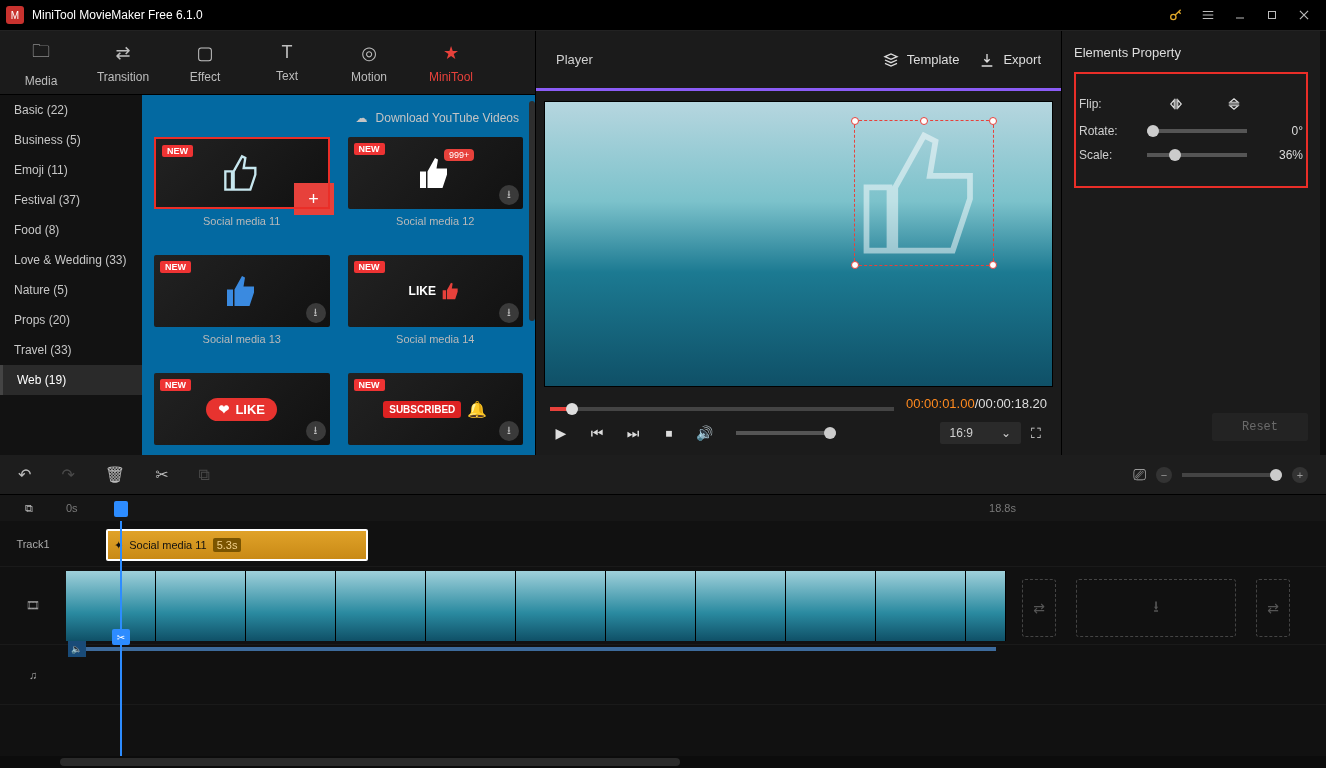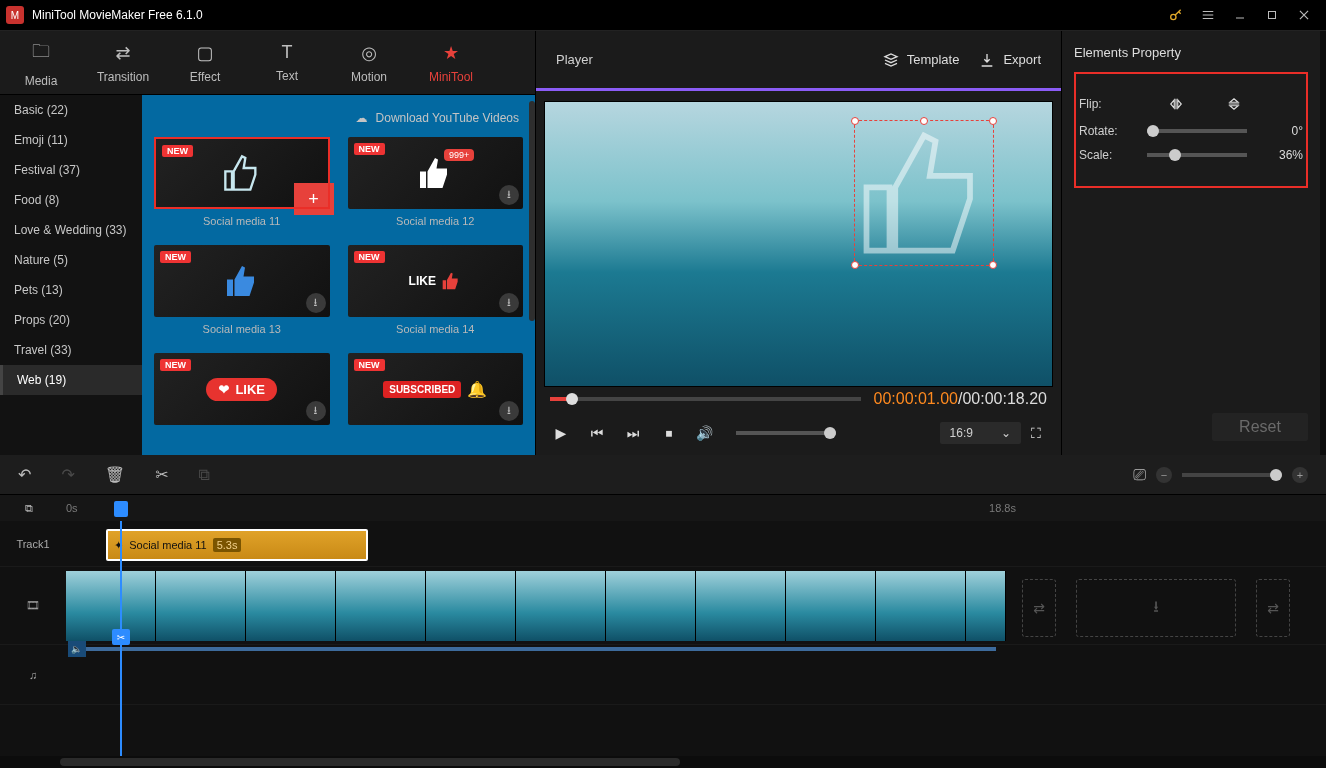--- a/index.html
+++ b/index.html
@@ -14,63 +14,63 @@
 .tabbar { height: 64px; background:#1b1b1b; display:flex; align-items:center; border-bottom:1px solid #000; }
 .tabbtn { width:82px; height:60px; display:flex;flex-direction:column;align-items:center;justify-content:center;gap:6px; color:#bdbdbd; font-size:12px; cursor:pointer; }
 .tabbtn.active { color:#e7413b; }
 .tabicon { font-size:18px; }
 .leftbody { flex:1; display:flex; background:#0369a1; overflow:hidden; }
 .cats { width:142px; background:#121212; overflow:auto; }
 .cat { padding:8px 14px; font-size:12px; color:#c7c7c7; cursor:pointer; }
 .cat.active { background:#2a2a2a; color:#fff; border-left:3px solid #444; }
 .assets { flex:1; padding:10px 12px; display:flex; flex-direction:column; position:relative; }
 .dlyoutube{ text-align:right; font-size:12px; color:#c4c4c4; padding:6px 4px 12px; display:flex;justify-content:flex-end;align-items:center;gap:8px;}
-.grid { display:grid; grid-template-columns: 1fr 1fr; gap: 18px 18px; }
+.grid { display:grid; grid-template-columns: 1fr 1fr; gap: 28px 18px; }
 .card { position:relative; }
 .thumb { height:72px; border-radius:2px; background:linear-gradient(135deg,#222,#111); position:relative; display:flex;align-items:center;justify-content:center; }
 .thumb .new { position:absolute; top:6px; left:6px; background:#e33; color:#fff; font-size:9px; padding:1px 5px; border-radius:2px; font-weight:600;}
 .thumb .dl { position:absolute; bottom:4px; right:4px; width:20px;height:20px;border-radius:10px;background:#3a3a3a;display:flex;align-items:center;justify-content:center;font-size:11px;color:#bbb;}
 .thumb.sel{ border:2px solid #e7413b; }
 .addbtn{ position:absolute; bottom:-4px; right:-2px; width:36px; height:28px; background:#e7413b; border:2px solid #e7413b; outline:2px solid #e7413b; color:#fff; display:flex;align-items:center;justify-content:center; font-size:18px;}
 .hl { position:absolute; inset:0; border:2px solid #ea2e28; pointer-events:none;}
 .hlwrap{ position:relative; }
 .cap { text-align:center; font-size:11px; color:#b9b9b9; margin-top:6px;}
 .scrollmark{ position:absolute; right:0; top:6px; width:6px; height:220px; background:#2e2e2e; border-radius:3px;}
 .mid { flex:0 0 525px; display:flex; flex-direction:column; background:#1b1b1b; }
 .midhdr{ height:60px; display:flex; align-items:center; padding:0 20px; font-size:13px; border-bottom:3px solid #8b5cf6; }
 .midhdr .sp{flex:1;}
 .mhbtn{ display:flex;align-items:center;gap:8px; margin-left:20px; cursor:pointer; color:#ddd;}
 .viewer{ flex:1; padding:10px 8px 0; display:flex;flex-direction:column; }
 .canvas{ flex:1; background:linear-gradient(180deg,#b6d6df 0%, #7cc2cb 35%, #1c7a92 60%, #0f5067 100%); position:relative; border:1px solid #000; overflow:hidden;}
 .selbox{ position:absolute; top:18px; right:58px; width:140px; height:146px; border:1px dashed #e7413b;}
 .selbox .h{ position:absolute; width:8px;height:8px;background:#fff;border:1px solid #e7413b;border-radius:4px;}
 .selbox .tl{top:-4px;left:-4px}.selbox .tr{top:-4px;right:-4px}.selbox .bl{bottom:-4px;left:-4px}.selbox .br{bottom:-4px;right:-4px}
 .selbox .tm{top:-4px;left:50%;margin-left:-4px}
-.timebar{ height:24px; display:flex; align-items:center; padding:0 6px; font-size:16px;}
+.timebar{ height:24px; display:flex; align-items:flex-end; padding:0 6px; font-size:13px;}
 .timebar .bar{ flex:1; height:4px; background:#444; position:relative; margin-right:12px;}
 .timebar .bar .fill{ position:absolute;left:0;top:0;height:4px;width:20px;background:#e7413b;}
 .timebar .bar .knob{ position:absolute;left:16px;top:-4px;width:12px;height:12px;border-radius:6px;background:#ddd;}
 .tcur{ color:#ff8a1f;}
 .tmc{ color:#ddd;}
 .controls{ height:44px; display:flex; align-items:center; gap:18px; padding:0 8px;}
 .controls .ico{ width:18px; text-align:center; cursor:pointer; color:#ddd; font-size:14px;}
 .volsl{ flex:0 0 100px; height:4px; background:#555; position:relative; margin-left:4px;}
 .volsl .k{ position:absolute; right:0; top:-4px; width:12px;height:12px;border-radius:6px;background:#ccc;}
 .asp{ margin-left:auto; display:flex; align-items:center; gap:6px;}
 .aspbox{ background:#2a2a2a; display:flex;align-items:center; padding:4px 10px; font-size:12px; cursor:pointer; border-radius:2px;}
 .right { flex:0 0 259px; padding:14px 12px; background:#1b1b1b; border-left:1px solid #000; display:flex;flex-direction:column;}
 .rhdr{ font-size:13px; color:#ddd; margin-bottom:12px;}
 .propbox{ border:2px solid #ea2e28; padding:10px 3px 14px; }
 .prow{ display:flex; align-items:center; font-size:12px; margin:10px 0; gap:8px;}
 .prow .lab{ width:52px; color:#cfcfcf;}
 .flipbtn{ width:26px;height:20px;display:flex;align-items:center;justify-content:center;cursor:pointer;color:#ddd;margin-left:24px;}
 .pslider{ flex:1; height:4px; background:#555; position:relative; margin:0 8px;}
 .pslider .k{position:absolute;top:-4px;width:12px;height:12px;border-radius:6px;background:#ccc;}
 .pval{ width:40px; text-align:right; color:#ddd;}
-.resetbtn{ margin-top:auto; align-self:flex-end; width:96px; height:28px; background:#232323; color:#6a6a6a; display:flex;align-items:center;justify-content:center;font-size:16px; border-radius:2px;}
+.resetbtn{ margin-top:auto; align-self:flex-end; width:96px; height:28px; background:#232323; color:#6a6a6a; display:flex;align-items:center;justify-content:center;font-size:12px; border-radius:2px;font-family:Liberation Mono, monospace;}
 .bottom{ height:313px; background:#121212; display:flex; flex-direction:column; }
 .tooltoolbar{ height:40px; background:#1d1d1d; display:flex; align-items:center; padding:0 18px; gap:30px; border-bottom:1px solid #000;}
 .ttico{ color:#bbb; cursor:pointer; font-size:16px;}
 .ttico.dim{ color:#4a4a4a;}
 .ttright{ margin-left:auto; display:flex;align-items:center; gap:10px;}
 .zslider{ width:100px;height:4px;background:#444;position:relative;}
 .zslider .k{position:absolute;right:0;top:-4px;width:12px;height:12px;border-radius:6px;background:#ccc;}
 .zoombtn{ width:16px;height:16px;border-radius:8px;background:#333;display:flex;align-items:center;justify-content:center;font-size:11px;color:#999;cursor:pointer;}
 .ruler{ height:26px; background:#161616; display:flex; align-items:center; padding-left:66px; font-size:11px; color:#7a7a7a; position:relative;}
 .addmedia{ position:absolute; left:18px; top:4px; width:22px;height:18px;color:#bbb;display:flex;align-items:center;justify-content:center;}
@@ -160,26 +160,26 @@
           <span>Motion</span>
         </div>
       <div class="tabbtn active">
           <span class="tabicon">★</span>
           <span>MiniTool</span>
         </div>
     </div>
     <div class="leftbody">
       <div class="cats">
         <div class="cat">Basic (22)</div>
+        <div class="cat">Business (5)</div>
         <div class="cat">Emoji (11)</div>
         <div class="cat">Festival (37)</div>
         <div class="cat">Food (8)</div>
         <div class="cat">Love &amp; Wedding (33)</div>
         <div class="cat">Nature (5)</div>
-        <div class="cat">Pets (13)</div>
         <div class="cat">Props (20)</div>
         <div class="cat">Travel (33)</div>
         <div class="cat active">Web (19)</div>
       </div>
       <div class="assets">
         <div class="dlyoutube">
           <span>☁</span>
           <span>Download YouTube Videos</span>
         </div>
         <div class="grid">

